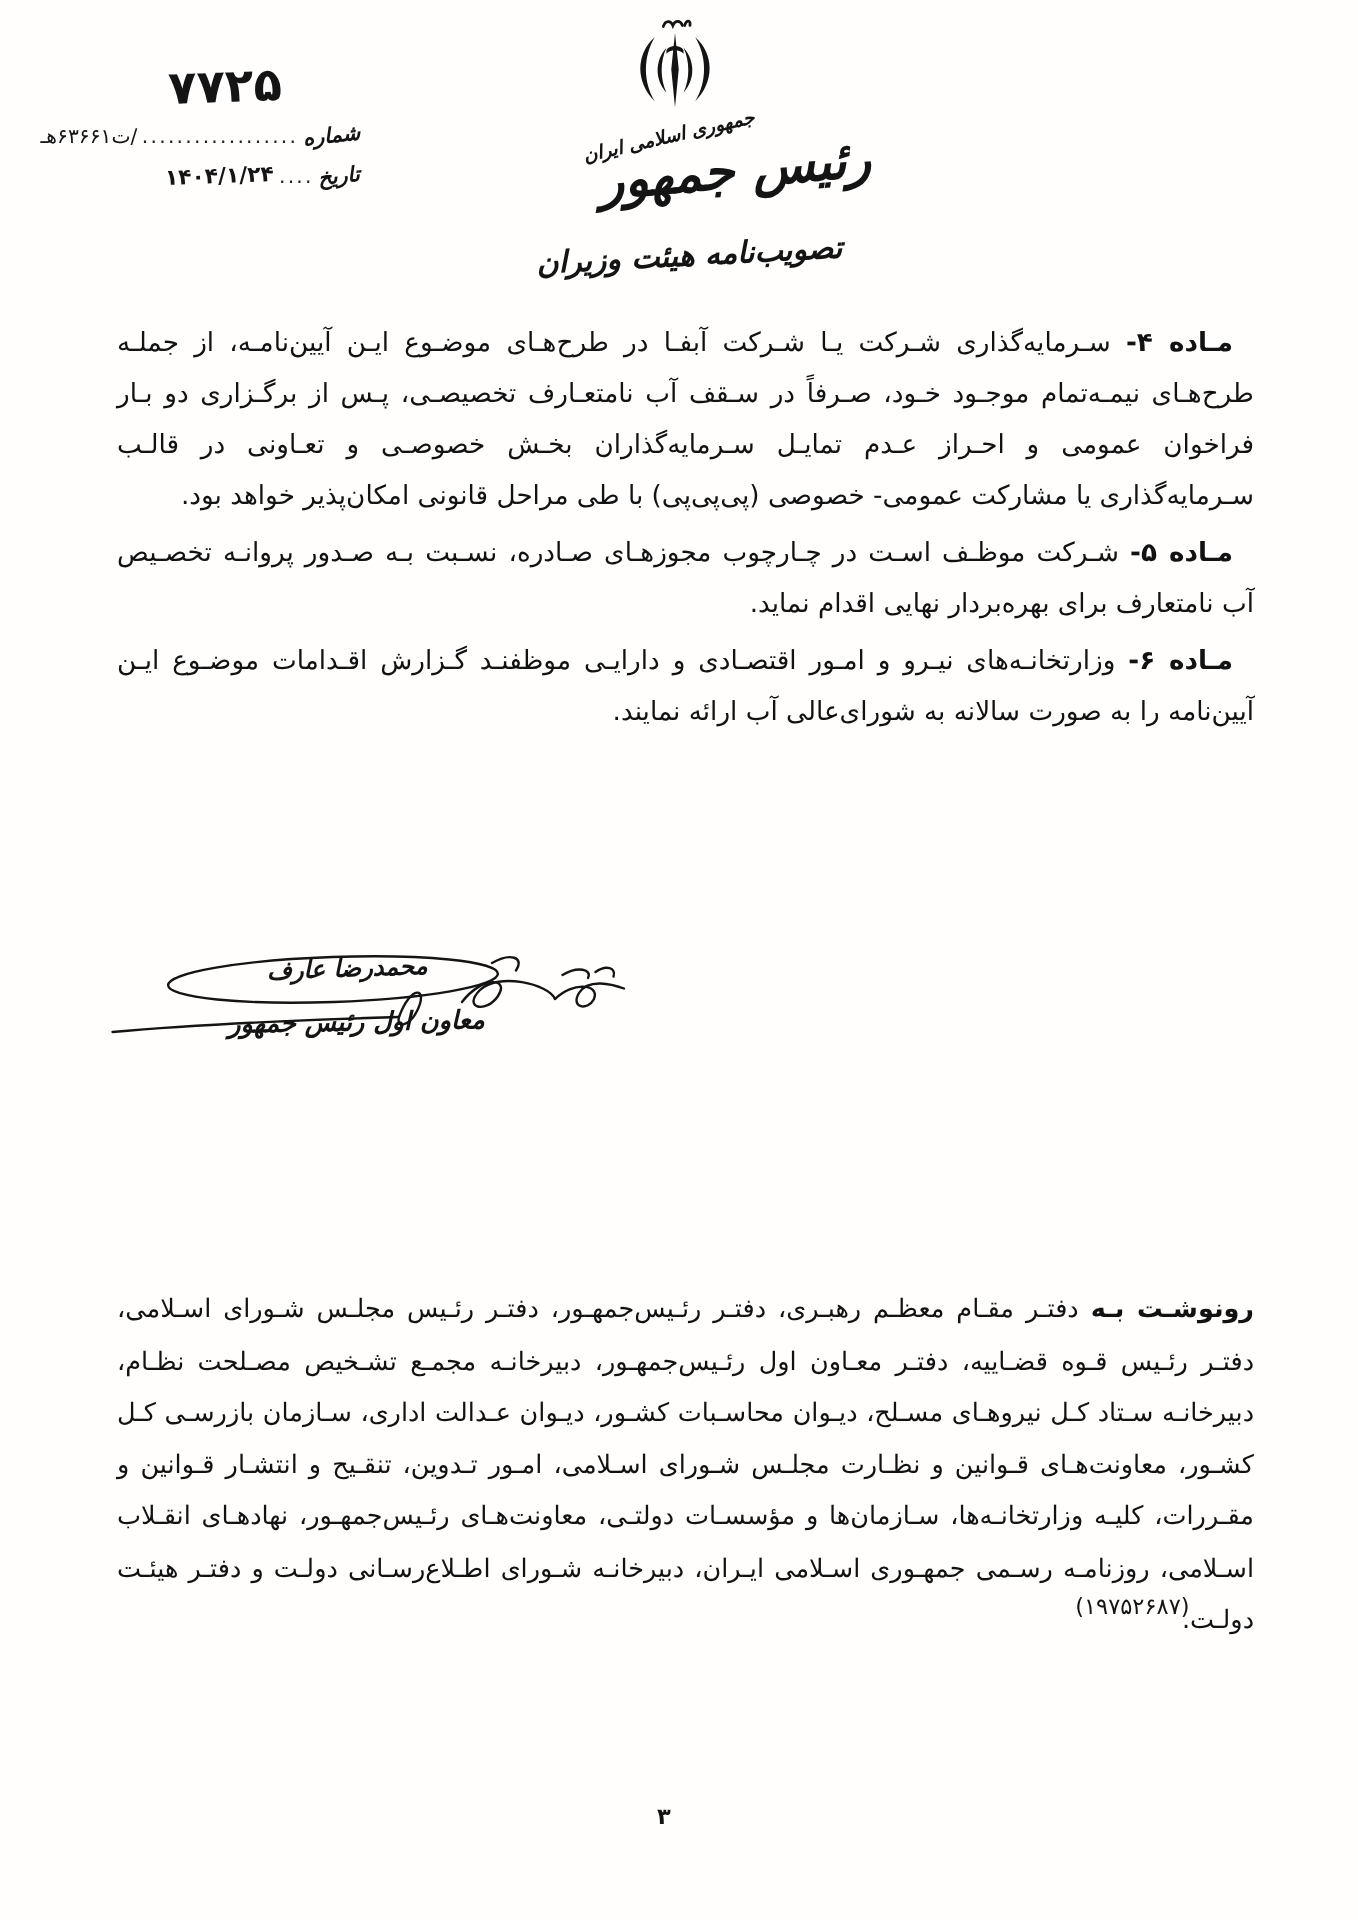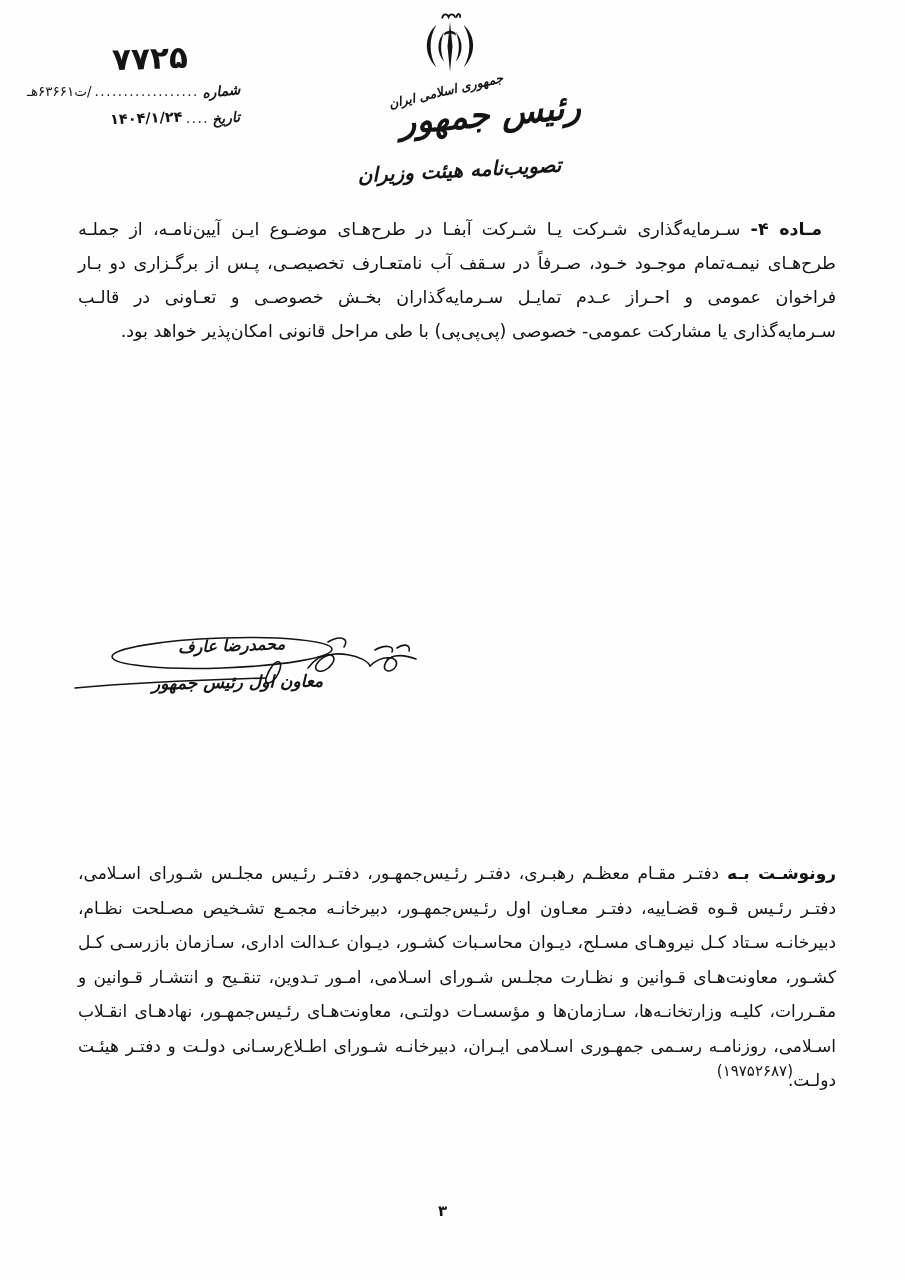--- a/index.html
+++ b/index.html
@@ -107,20 +107,28 @@
 
   <div class="emblem-caption">جمهوری اسلامی ایران</div>
   <div class="president-title">رئیس جمهور</div>
   <div class="doc-type">تصویب‌نامه هیئت وزیران</div>
 
   <div class="body-text">
     <p>
       <b>مـاده ۴-</b>
       <span>سـرمایه‌گذاری شـرکت یـا شـرکت آبفـا در طرح‌هـای موضـوع ایـن آیین‌نامـه، از جملـه طرح‌هـای نیمـه‌تمام موجـود خـود، صـرفاً در سـقف آب نامتعـارف تخصیصـی، پـس از برگـزاری دو بـار فراخوان عمومی و احـراز عـدم تمایـل سـرمایه‌گذاران بخـش خصوصـی و تعـاونی در قالـب سـرمایه‌گذاری یا مشارکت عمومی- خصوصی (پی‌پی‌پی) با طی مراحل قانونی امکان‌پذیر خواهد بود.</span>
     </p>
+    <p>
+      <b>مـاده ۵-</b>
+      <span>شـرکت موظـف اسـت در چـارچوب مجوزهـای صـادره، نسـبت بـه صـدور پروانـه تخصـیص آب نامتعارف برای بهره‌بردار نهایی اقدام نماید.</span>
+    </p>
+    <p>
+      <b>مـاده ۶-</b>
+      <span>وزارتخانـه‌های نیـرو و امـور اقتصـادی و دارایـی موظفنـد گـزارش اقـدامات موضـوع ایـن آیین‌نامه را به صورت سالانه به شورای‌عالی آب ارائه نمایند.</span>
+    </p>
   </div>
 
   <div class="signature">
     <svg viewBox="0 0 390 100" aria-hidden="true">
       <g fill="none" stroke="#141414" stroke-width="1.6" stroke-linecap="round">
         <ellipse cx="152" cy="37" rx="110" ry="15" transform="rotate(-2 152 37)"></ellipse>
         <path d="M258 26 C270 19 280 22 274 31"></path>
         <path d="M238 52 C252 34 270 36 262 48 C254 60 238 56 250 44 C262 32 296 40 300 50"></path>
         <path d="M300 50 C312 38 330 40 326 50 C322 58 310 56 316 46 C322 36 338 40 346 43"></path>
         <path d="M305 34 C315 28 325 30 322 36"></path>

